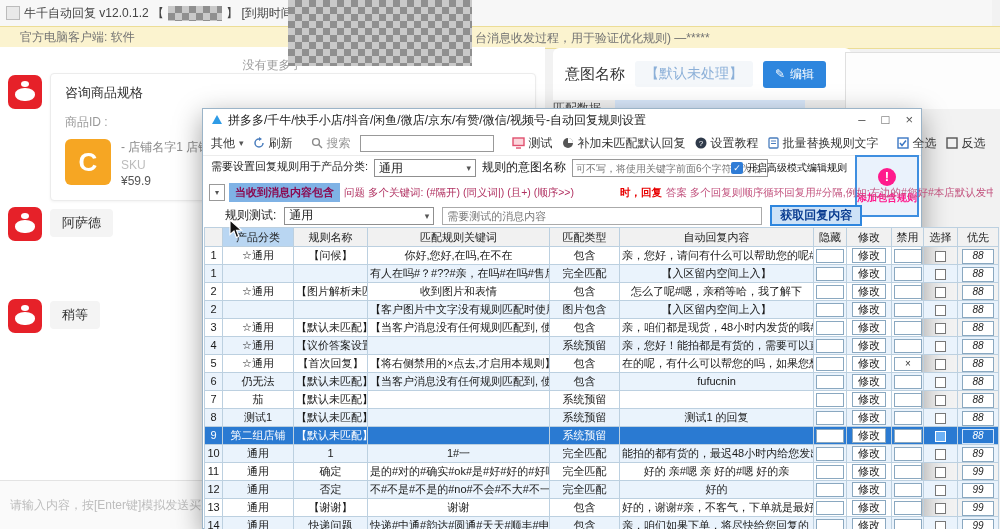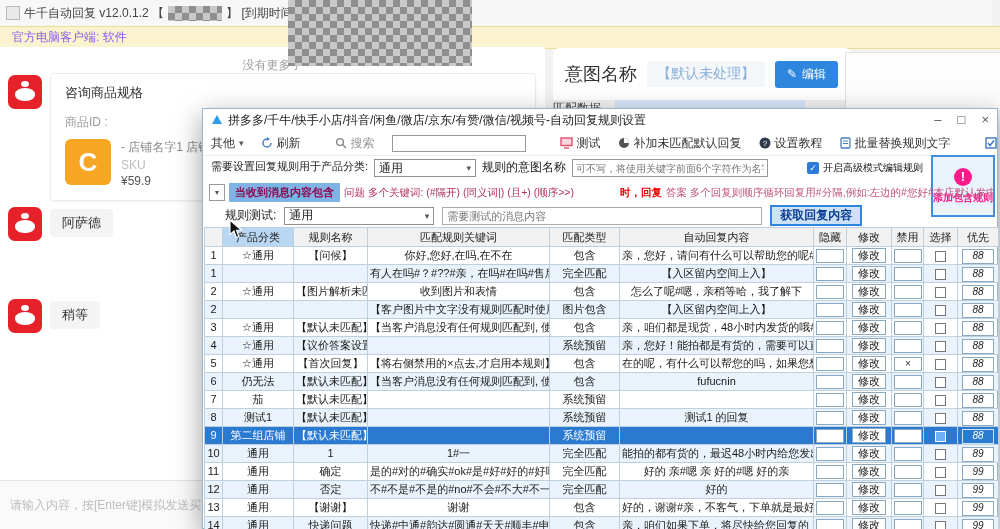--- a/index.html
+++ b/index.html
@@ -6,21 +6,21 @@
   #stage{position:relative;width:1000px;height:529px;background:#f2f2f2;overflow:hidden;}
 
   
   .app-titlebar{position:absolute;top:0;left:0;right:8px;height:26px;background:#f7f7f7;border-bottom:1px solid #e4e4e4;
     display:flex;align-items:center;gap:4px;padding-left:6px;font-size:12px;color:#444;z-index:1;}
   .app-ico{width:12px;height:12px;border:1px solid #bbb;background:#e9e9e9;display:inline-block;}
   .mosaic{background:repeating-conic-gradient(#8f8f8f 0% 25%, #c9c9c9 0% 50%) 0 0/14px 14px,
           repeating-linear-gradient(45deg, rgba(40,40,40,.25) 0 7px, rgba(255,255,255,.15) 7px 14px);}
   .mosaic-inline{display:inline-block;width:54px;height:15px;vertical-align:middle;}
   .notice{position:absolute;top:26px;left:0;right:0;height:21px;background:#fbf3cf;border-top:1px solid #ecdd96;border-bottom:1px solid #ecdd96;
-    font-size:12px;color:#8b5cf6;display:flex;align-items:center;padding-left:12px;z-index:1;}
+    font-size:12px;color:#737373;display:flex;align-items:center;padding-left:20px;z-index:1;}
   .notice-right{position:absolute;left:475px;top:3px;}
   .big-mosaic{position:absolute;left:288px;top:0;width:184px;height:66px;z-index:5;}
 
   
   .chat{position:absolute;top:47px;left:0;width:545px;height:433px;background:#fff;z-index:1;}
   .no-more{position:absolute;top:10px;left:0;width:100%;text-align:center;color:#9c9c9c;font-size:12px;}
   .avatar{position:absolute;width:34px;height:34px;background:#e62129;border-radius:7px;}
   .avatar::after{content:"";position:absolute;left:7px;top:13px;width:20px;height:13px;background:#fff;border-radius:48% 48% 46% 46%;}
   .avatar::before{content:"";position:absolute;left:13px;top:6px;width:8px;height:6px;background:#fff;border-radius:50%;}
   .bubble{background:#f4f4f4;border-radius:4px;padding:5px 12px;font-size:13px;color:#333;display:inline-block;}
@@ -34,34 +34,34 @@
   .prod-info{display:flex;flex-direction:column;gap:2px;font-size:12px;}
   .prod-name{color:#8a8a8a;}
   .prod-sku{color:#bcbcbc;}
   .prod-price{color:#555;}
   .chat-input{position:absolute;left:0;top:480px;width:545px;height:49px;background:#fafafa;border-top:1px solid #e3e3e3;
     font-size:12px;color:#bdbdbd;padding:16px 0 0 10px;box-sizing:border-box;z-index:1;}
 
   
   .intent-card{position:absolute;left:553px;top:48px;width:286px;height:52px;background:#fff;border-radius:6px 6px 0 0;
     display:flex;align-items:center;gap:10px;padding-left:12px;z-index:1;}
-  .intent-label{font-size:18px;color:#333;}
+  .intent-label{font-size:15px;color:#333;}
   .intent-value{background:#f4f7fa;border-radius:3px;padding:4px 10px;color:#8cb0d8;font-size:14px;}
   .edit-btn{background:#2e86de;color:#fff;border:none;border-radius:3px;padding:5px 12px;font-size:12px;display:inline-flex;gap:5px;align-items:center;}
   .intent-partial{position:absolute;left:553px;top:100px;width:286px;height:8px;overflow:hidden;z-index:1;font-size:12px;color:#444;}
   .partial-strip{display:inline-block;vertical-align:top;margin-left:14px;width:190px;height:14px;background:#d8e7fa;}
   .side-panel{position:absolute;left:845px;top:52px;width:154px;height:56px;background:#fdfdfd;border:1px solid #e0e0e0;border-bottom:none;z-index:1;}
 
   
-  .dlg{position:absolute;left:202px;top:108px;width:796px;height:421px;background:#fff;border:1px solid #9bb4c8;
+  .dlg{position:absolute;left:202px;top:108px;width:720px;height:421px;background:#fff;border:1px solid #9bb4c8;
     box-shadow:0 8px 26px rgba(0,0,0,.38);z-index:10;box-sizing:border-box;}
   .dlg-titlebar{height:22px;display:flex;align-items:center;gap:5px;padding:0 8px;font-size:12px;color:#222;background:#fff;}
   .winbtns{margin-left:auto;display:flex;gap:16px;color:#555;font-size:13px;line-height:22px;}
   .winbtns span{cursor:default;}
-  .dlg-toolbar{height:24px;display:flex;align-items:center;gap:17px;padding:0 8px;font-size:12px;color:#333;border-bottom:1px solid #ececec;}
+  .dlg-toolbar{height:24px;display:flex;align-items:center;gap:9px;padding:0 8px;font-size:12px;color:#333;border-bottom:1px solid #ececec;}
   .tbtn{display:inline-flex;align-items:center;gap:4px;white-space:nowrap;}
   .sep{width:1px;height:15px;background:#ddd;}
   .search-input{width:126px;height:15px;border:1px solid #999;font-size:11px;padding:0 3px;}
   .caret{font-size:9px;color:#555;}
 
   .filter-row{position:absolute;left:8px;top:50px;display:flex;align-items:flex-start;gap:6px;font-size:11px;color:#222;width:620px;}
   .combo{height:18px;border:1px solid #8f8f8f;background:#fff;font-size:12px;display:inline-flex;align-items:center;
     justify-content:space-between;padding:0 4px;box-sizing:border-box;}
   .name-input{width:196px;height:18px;border:1px solid #999;font-size:10px;padding:0 3px;box-sizing:border-box;}
   .adv{position:absolute;right:74px;top:52px;display:flex;align-items:center;gap:4px;font-size:10px;color:#111;white-space:nowrap;}
@@ -110,20 +110,21 @@
 
   <div class="app-titlebar">
     <span class="app-ico"></span>
     <span>牛千自动回复 v12.0.1.2 【</span>
     <span class="mosaic mosaic-inline"></span>
     <span>】  [到期时间: 2023-02-23 17:51:01]</span>
   </div>
 
   <div class="notice">
     <span>官方电脑客户端: 软件</span>
+    <span class="notice-right">台消息收发过程，用于验证优化规则) —*****</span>
   </div>
 
   <div class="chat">
     <div class="no-more">没有更多了</div>
 
     <div class="avatar" style="left:8px;top:28px;"></div>
     <div class="prod-card">
       <div class="prod-title">咨询商品规格</div>
       <div class="prod-id">商品ID :</div>
       <div class="prod-row">

